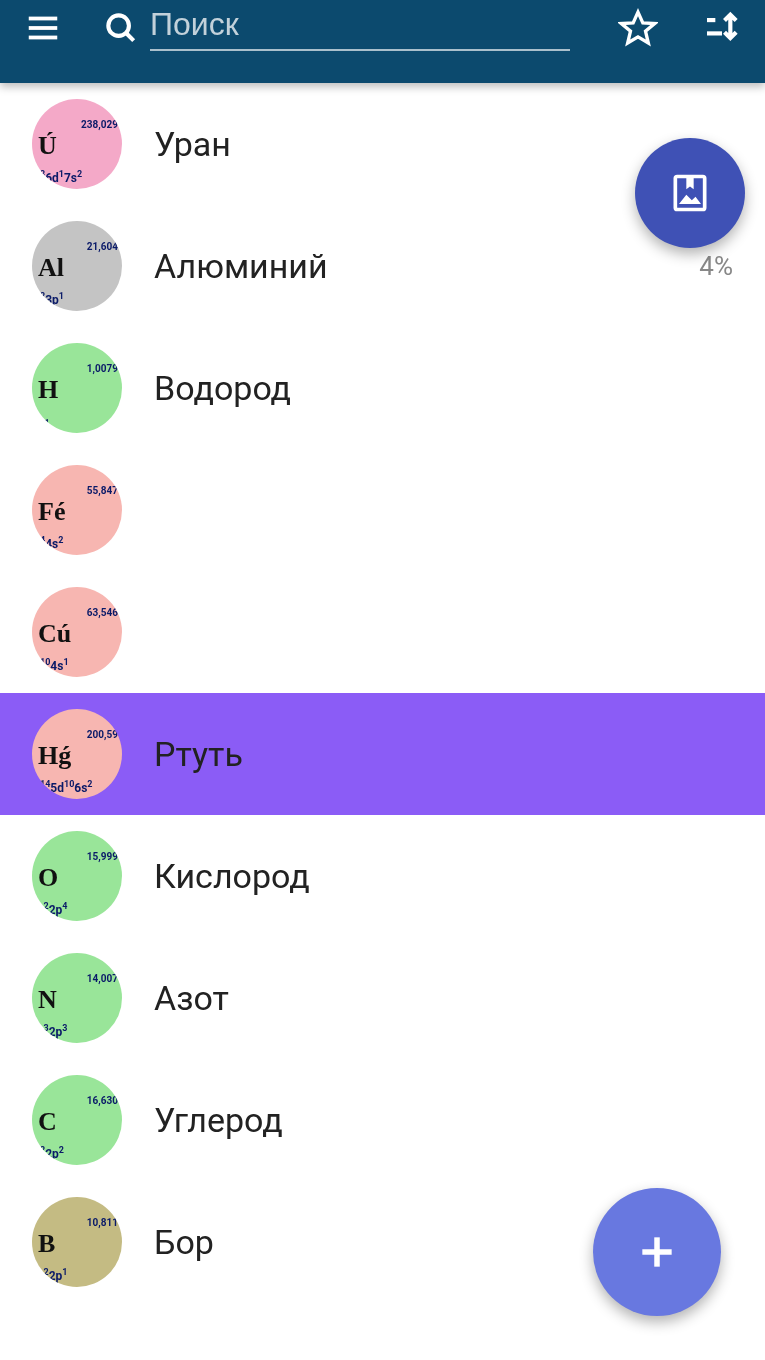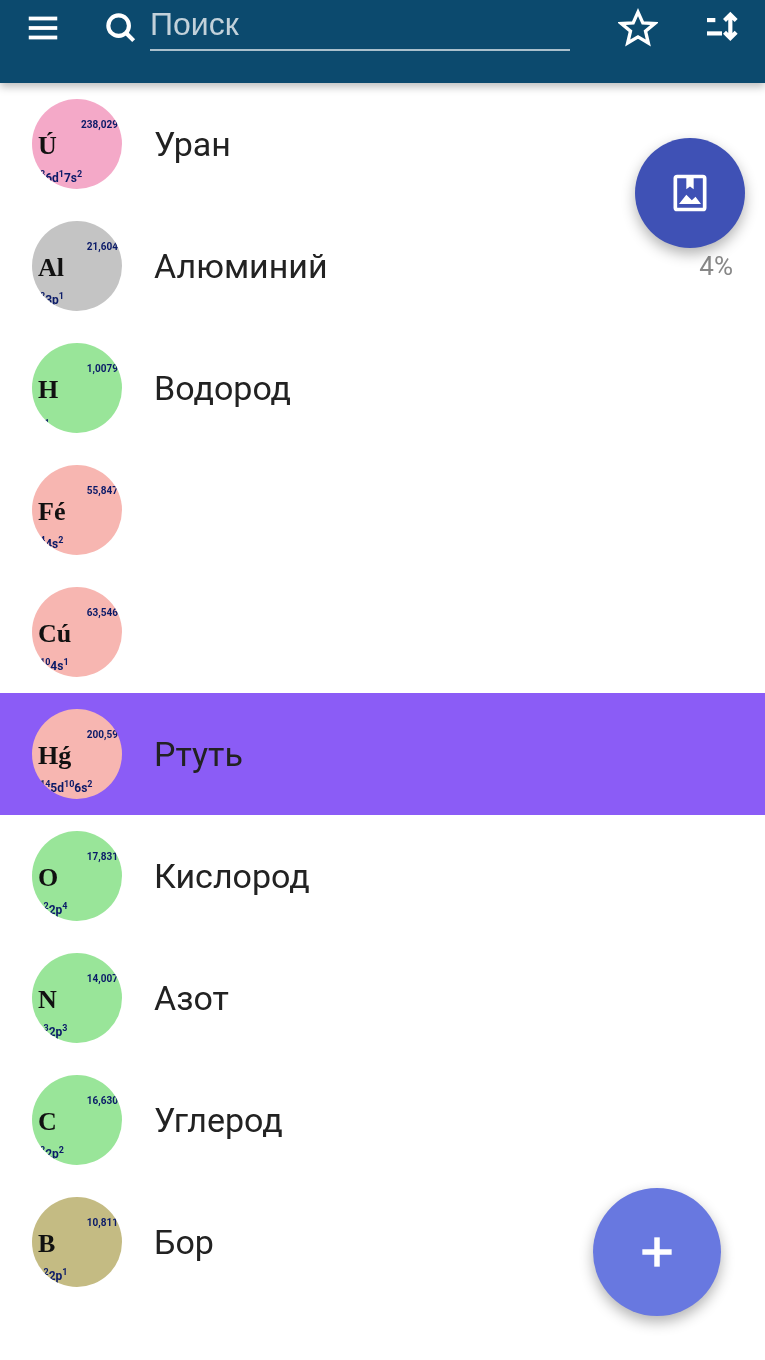--- a/index.html
+++ b/index.html
@@ -203,21 +203,21 @@
       <div class="avatar c-salmon">
         <div class="sym">Hg<span>́</span></div>
         <div class="mass">200,59</div>
         <div class="conf"><sup>14</sup>5d<sup>10</sup>6s<sup>2</sup></div>
       </div>
       <div class="el-name">Ртуть</div>
     </div>
     <div class="list-item">
       <div class="avatar c-green">
         <div class="sym">O</div>
-        <div class="mass">17,831</div>
+        <div class="mass">15,999</div>
         <div class="conf"><sup>-2</sup>2p<sup>4</sup></div>
       </div>
       <div class="el-name">Кислород</div>
     </div>
     <div class="list-item">
       <div class="avatar c-green">
         <div class="sym">N</div>
         <div class="mass">14,007</div>
         <div class="conf"><sup>-3</sup>2p<sup>3</sup></div>
       </div>

